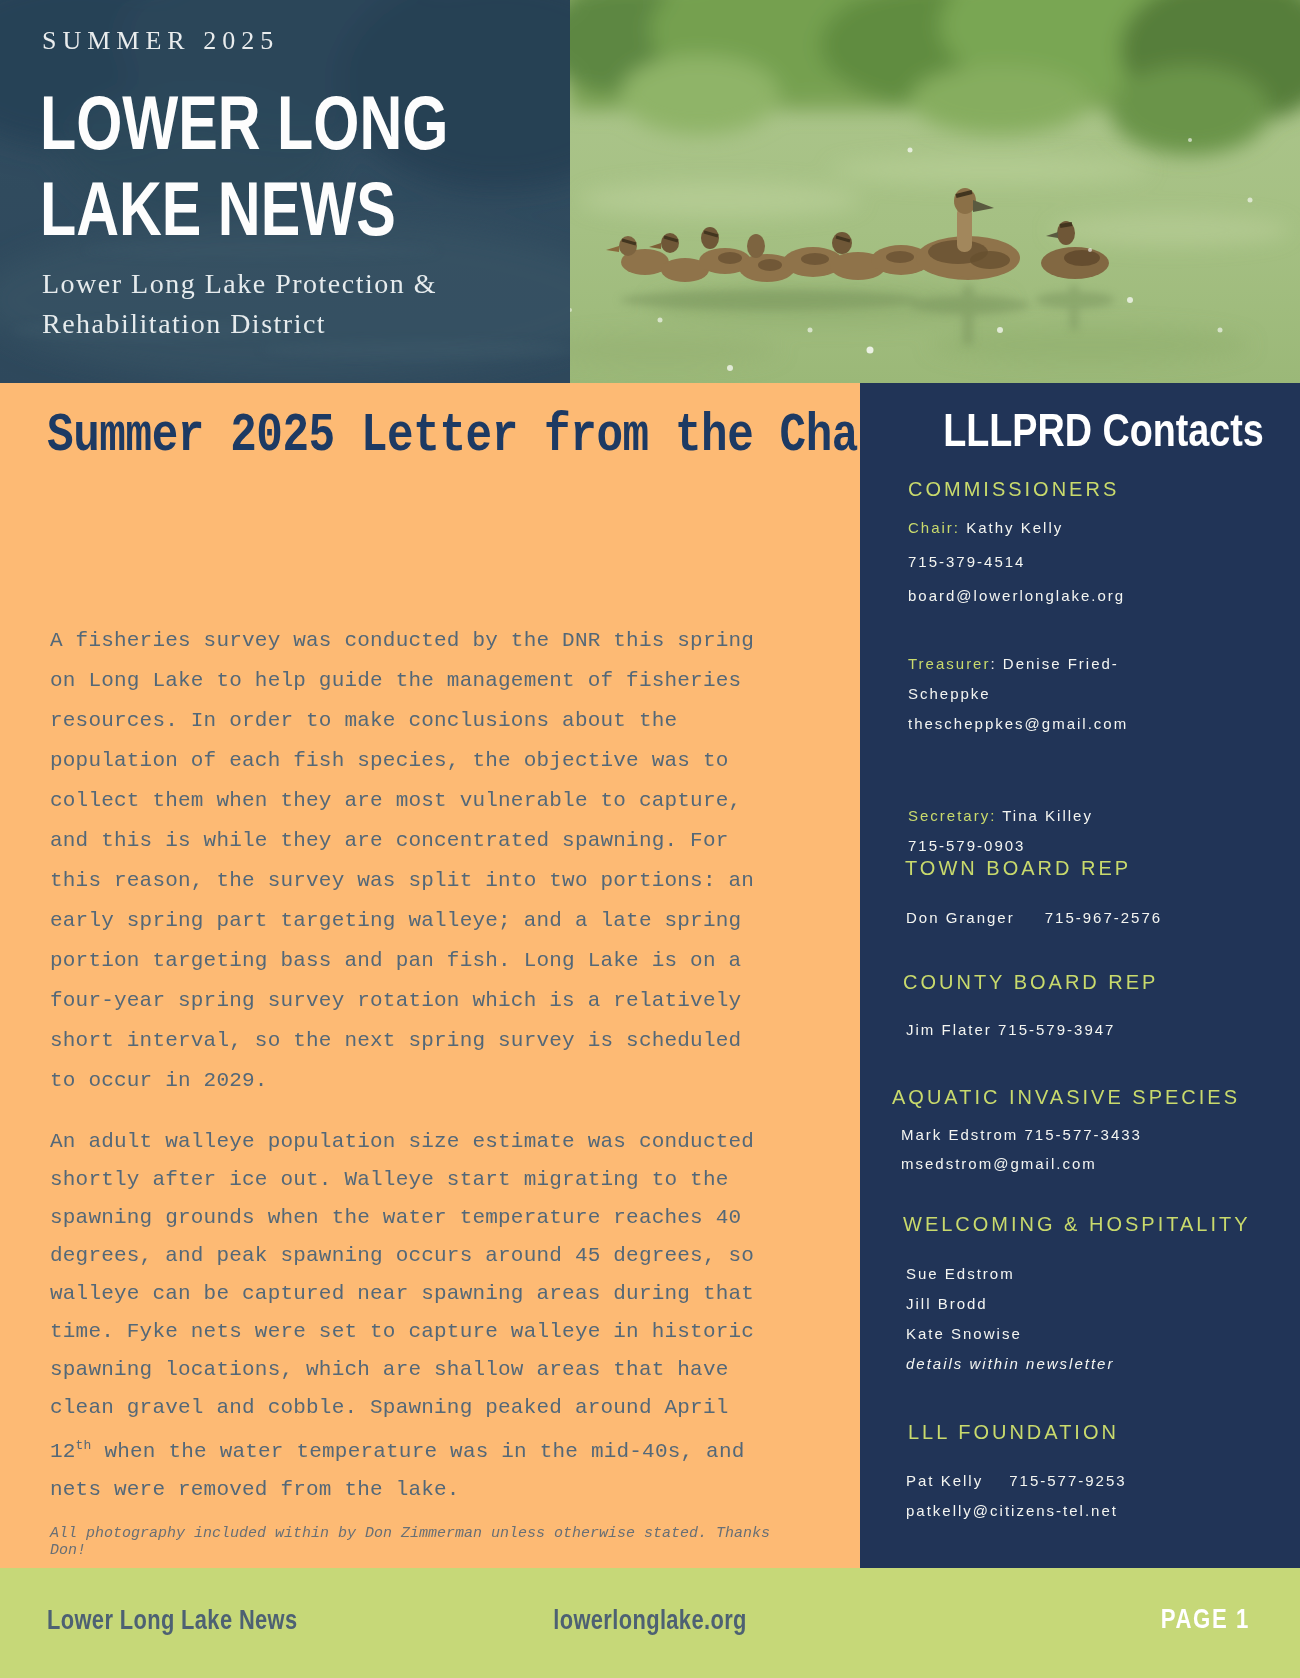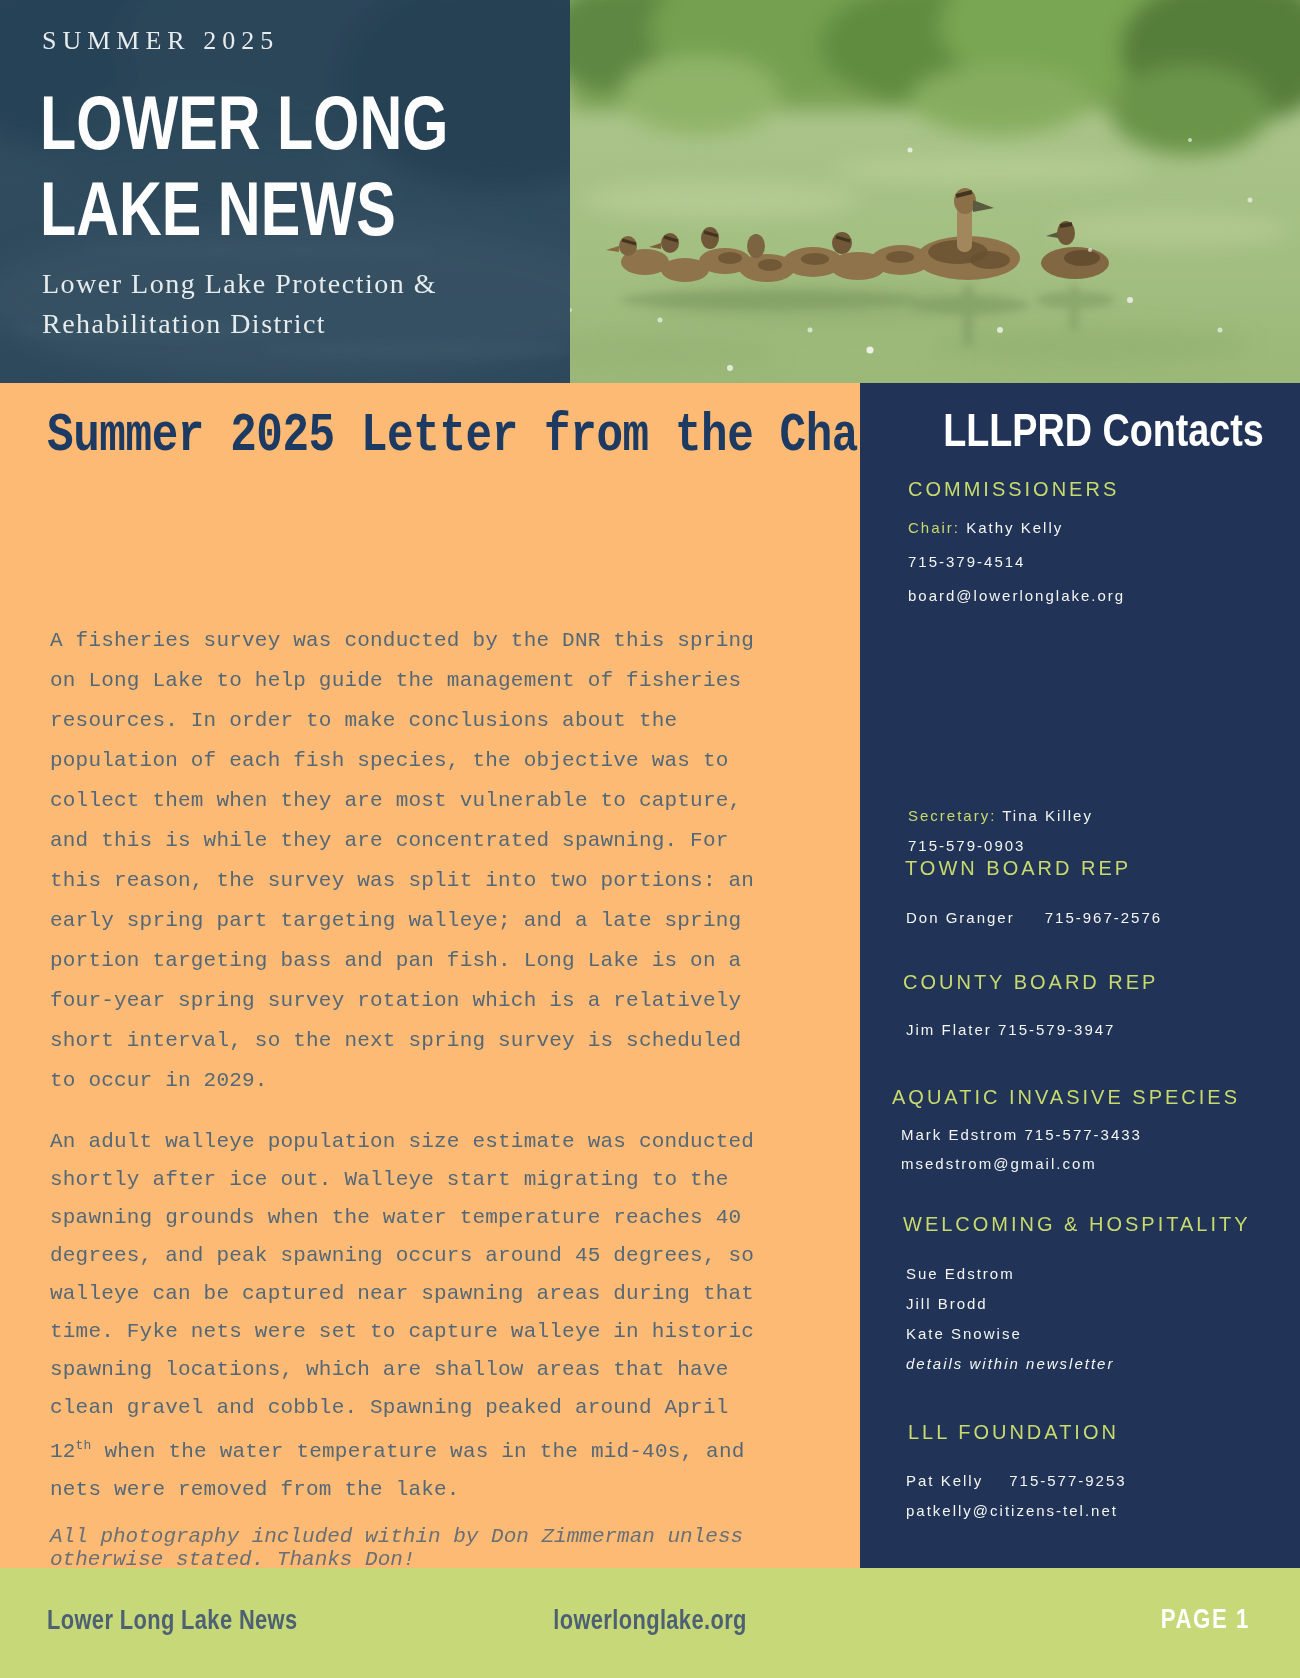--- a/index.html
+++ b/index.html
@@ -25,21 +25,21 @@
              font-size:54px;transform:scaleX(0.82);transform-origin:left top;
              letter-spacing:-0.5px;white-space:nowrap;}
   .intro{position:absolute;left:50px;top:118px;width:720px;font-style:italic;
          font-size:21px;line-height:50px;color:#546878;}
   .para1{position:absolute;left:50px;top:238px;width:718px;font-size:21px;
          line-height:40px;color:#546878;letter-spacing:0.2px;}
   .para2{position:absolute;left:50px;top:740px;width:718px;font-size:21px;
          line-height:38px;color:#546878;letter-spacing:0.2px;}
   .para2 sup{font-size:13px;}
   .footnote{position:absolute;left:50px;top:1142px;width:760px;font-style:italic;
-            font-size:21px;color:#686f75;}
+            font-size:15px;color:#686f75;}
 
   
   .sidebar{position:absolute;left:860px;top:383px;width:440px;height:1185px;background:#213457;
            color:#f4f5f1;letter-spacing:2px;}
   .sb-title{position:absolute;left:0;top:20px;width:100%;text-align:center;color:#ffffff;
             font-weight:bold;font-size:46px;letter-spacing:0;padding-left:23px;}
   .sb-title>span{display:inline-block;transform:scaleX(0.82);transform-origin:center top;white-space:nowrap;}
   .sb-h{position:absolute;color:#c9da6c;font-size:20px;letter-spacing:3px;white-space:nowrap;text-align:center;}
   .sb-b{position:absolute;font-size:15px;line-height:30px;white-space:nowrap;}
   .lime{color:#c9da6c;}
@@ -229,20 +229,25 @@
 
     <div class="sb-h" style="left:48px;top:95px;">COMMISSIONERS</div>
 
     <div class="sb-b" style="left:48px;top:128px;line-height:34px;">
       <div><span class="lime">Chair:</span>
            <span>Kathy Kelly</span></div>
       <div>715-379-4514</div>
       <div>board@lowerlonglake.org</div>
     </div>
 
+    <div class="sb-b" style="left:48px;top:266px;">
+      <div><span class="lime">Treasurer</span><span>: Denise Fried-</span></div>
+      <div>Scheppke</div>
+      <div>thescheppkes@gmail.com</div>
+    </div>
 
     <div class="sb-b" style="left:48px;top:380px;margin-top:38px;">
       <div><span class="lime">Secretary:</span>
            <span>Tina Killey</span></div>
       <div>715-579-0903</div>
     </div>
 
     <div class="sb-h" style="left:45px;top:474px;">TOWN BOARD REP</div>
     <div class="sb-b" style="left:46px;top:520px;">
       <span>Don Granger</span><span style="display:inline-block;width:30px;"></span><span>715-967-2576</span>

